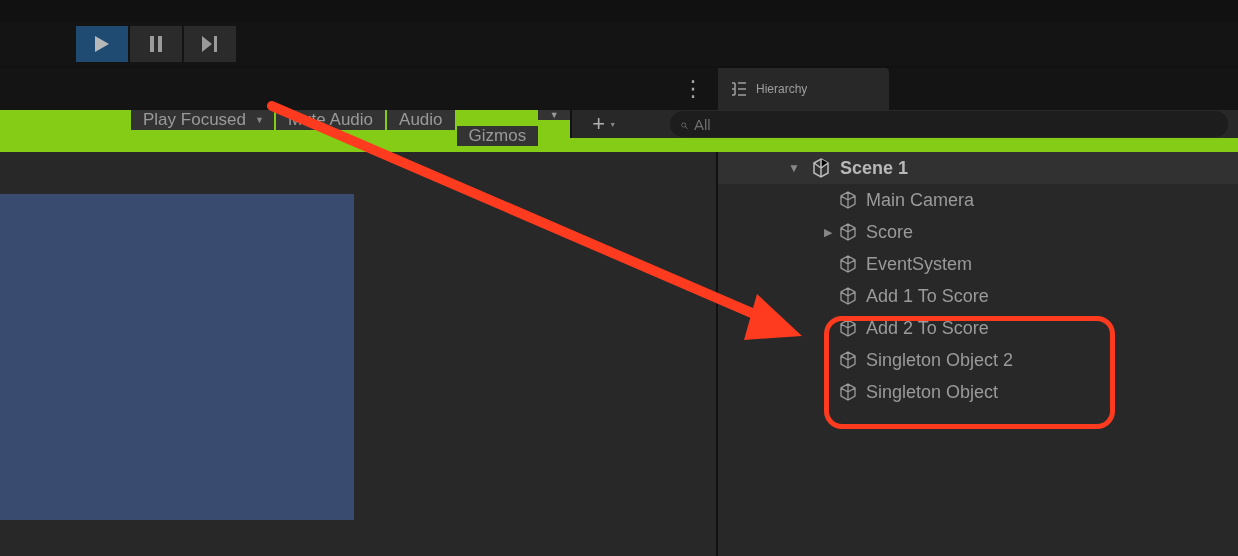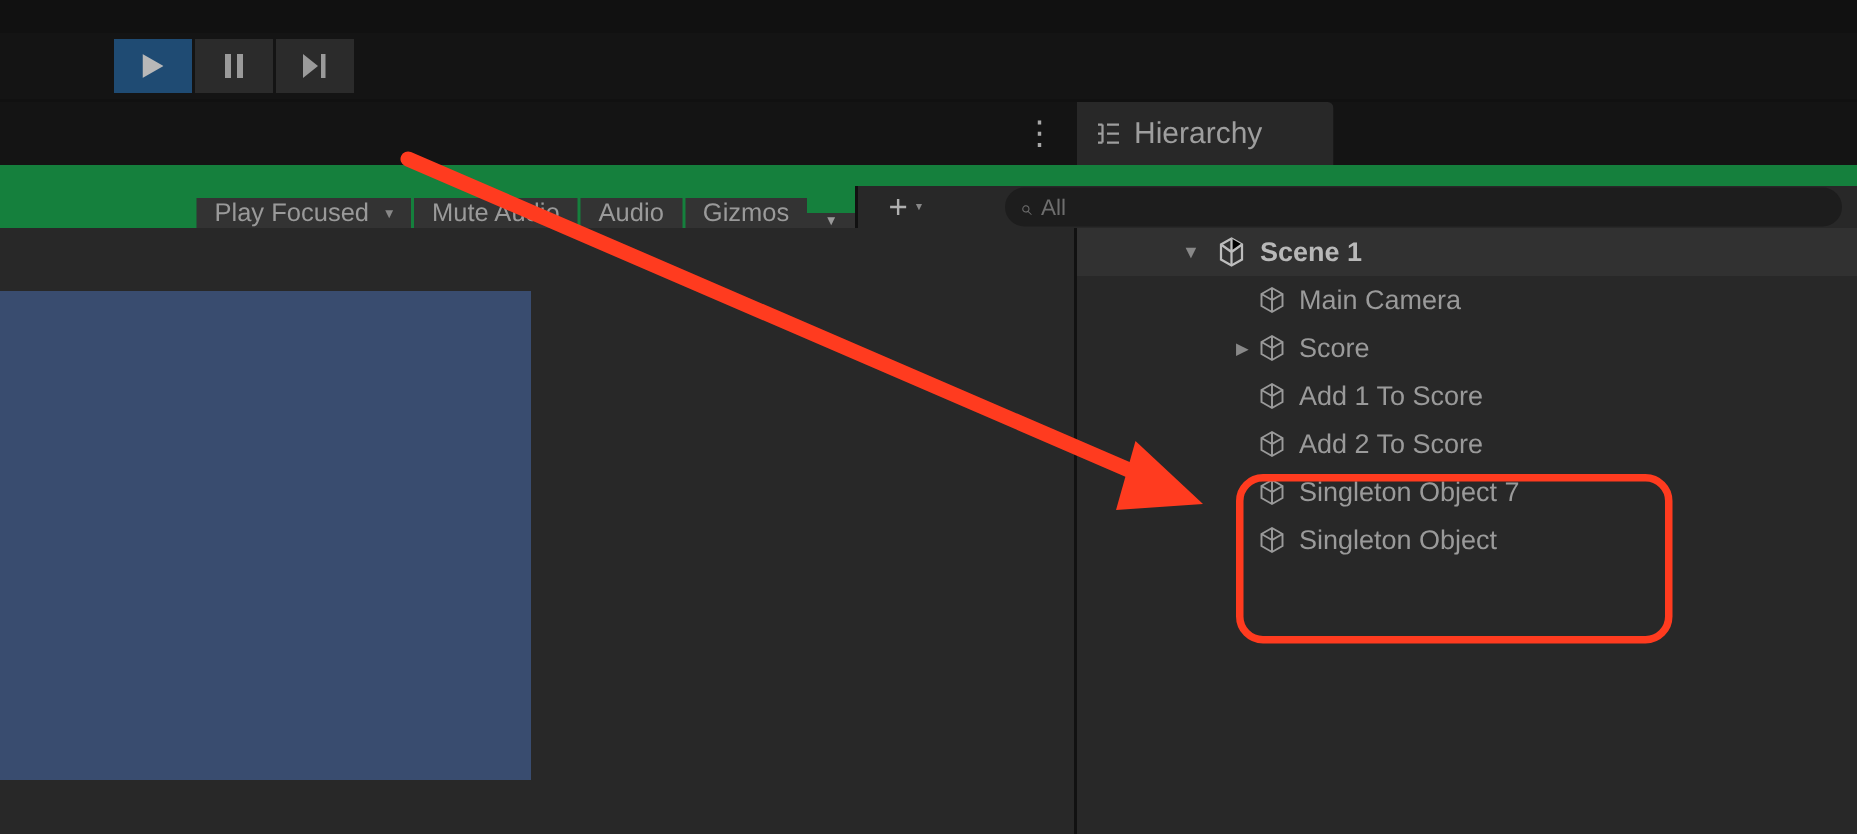--- a/index.html
+++ b/index.html
@@ -7,25 +7,25 @@
 
 
 .topbar { position: absolute; top: 22px; left: 0; width: 100%; height: 44px; display: flex; align-items: center; padding-left: 76px; background: #141414; }
 .play-btn { width: 52px; height: 36px; background: #1f4b73; display: flex; align-items: center; justify-content: center; color: #b8b8b8; margin-right: 2px; }
 .pb-btn { width: 52px; height: 36px; background: #2b2b2b; display: flex; align-items: center; justify-content: center; color: #9a9a9a; margin-right: 2px; }
 
 
 .tabs-row { position: absolute; top: 68px; left: 0; width: 100%; height: 42px; background: #141414; display: flex; }
 .tabs-row .spacer { flex: 1; display: flex; align-items: center; justify-content: flex-end; padding-right: 14px; }
 .kebab { color: #a8a8a8; font-size: 22px; letter-spacing: 0; }
-.hierarchy-tab { width: 171px; height: 42px; background: #282828; display: flex; align-items: center; padding-left: 12px; gap: 8px; color: #9e9e9e; font-size: 20px; border-top-right-radius: 4px; }
+.hierarchy-tab { width: 171px; height: 42px; background: #282828; display: flex; align-items: center; padding-left: 12px; gap: 8px; color: #9e9e9e; font-size: 12px; border-top-right-radius: 4px; }
 .tabs-rest { width: 349px; background: #141414; }
 
 
-.toolbar-row { position: absolute; top: 110px; left: 0; width: 100%; height: 42px; background: #15803d; display: flex; align-items: flex-end; }
+.toolbar-row { position: absolute; top: 110px; left: 0; width: 100%; height: 42px; background: #84cc16; display: flex; align-items: flex-start; }
 .toolbar-left { width: 131px; }
 .tool-btn { background: #333333; color: #9a9a9a; font-size: 17px; display: flex; align-items: center; padding: 0 12px; margin-right: 2px; }
 .tool-btn.dd { padding-right: 28px; position: relative; }
 .tool-btn.dd::after { content: "▼"; font-size: 9px; position: absolute; right: 10px; top: 50%; transform: translateY(-50%); color: #888; }
 .tool-btn.narrow { width: 32px; justify-content: center; padding: 0;}
 .hierarchy-bar { flex: 1; background: #282828; display: flex; align-items: center; padding: 0 10px; border-left: 2px solid #111; gap: 4px; }
 .plus-btn { width: 44px; height: 28px; display: flex; align-items: center; justify-content: center; color: #b0b0b0; font-size: 22px; position: relative; }
 .plus-btn::after { content: "▼"; font-size: 7px; margin-left: 4px; color: #888; }
 .search-box { flex: 1; height: 26px; background: #1d1d1d; border-radius: 13px; display: flex; align-items: center; padding: 0 10px; color: #6e6e6e; font-size: 15px; margin-left: 40px; }
 .search-icon { margin-right: 6px; font-size: 14px; display: inline-block; transform: scaleX(-1); }
@@ -143,20 +143,28 @@
   <div class="h-row obj">
     <span class="caret">▶</span>
     <span class="icon">
         <svg width="20" height="20" viewBox="0 0 20 20">
           <path d="M10 2 L17 6 L17 14 L10 18 L3 14 L3 6 Z M10 2 L10 10 L17 6 M10 10 L3 6 M10 10 L10 18" fill="none" stroke="#9a9a9a" stroke-width="1.3"></path>
         </svg>
       </span>
     <span>Score</span>
   </div>
 
+  <div class="h-row obj">
+    <span class="icon">
+        <svg width="20" height="20" viewBox="0 0 20 20">
+          <path d="M10 2 L17 6 L17 14 L10 18 L3 14 L3 6 Z M10 2 L10 10 L17 6 M10 10 L3 6 M10 10 L10 18" fill="none" stroke="#9a9a9a" stroke-width="1.3"></path>
+        </svg>
+      </span>
+    <span>EventSystem</span>
+  </div>
 
   <div class="h-row obj">
     <span class="icon">
         <svg width="20" height="20" viewBox="0 0 20 20">
           <path d="M10 2 L17 6 L17 14 L10 18 L3 14 L3 6 Z M10 2 L10 10 L17 6 M10 10 L3 6 M10 10 L10 18" fill="none" stroke="#9a9a9a" stroke-width="1.3"></path>
         </svg>
       </span>
     <span>Add 1 To Score</span>
   </div>
 
@@ -168,21 +176,21 @@
       </span>
     <span>Add 2 To Score</span>
   </div>
 
   <div class="h-row obj">
     <span class="icon">
         <svg width="20" height="20" viewBox="0 0 20 20">
           <path d="M10 2 L17 6 L17 14 L10 18 L3 14 L3 6 Z M10 2 L10 10 L17 6 M10 10 L3 6 M10 10 L10 18" fill="none" stroke="#9a9a9a" stroke-width="1.3"></path>
         </svg>
       </span>
-    <span>Singleton Object 7</span>
+    <span>Singleton Object 2</span>
   </div>
 
   <div class="h-row obj">
     <span class="icon">
         <svg width="20" height="20" viewBox="0 0 20 20">
           <path d="M10 2 L17 6 L17 14 L10 18 L3 14 L3 6 Z M10 2 L10 10 L17 6 M10 10 L3 6 M10 10 L10 18" fill="none" stroke="#9a9a9a" stroke-width="1.3"></path>
         </svg>
       </span>
     <span>Singleton Object</span>
   </div>

